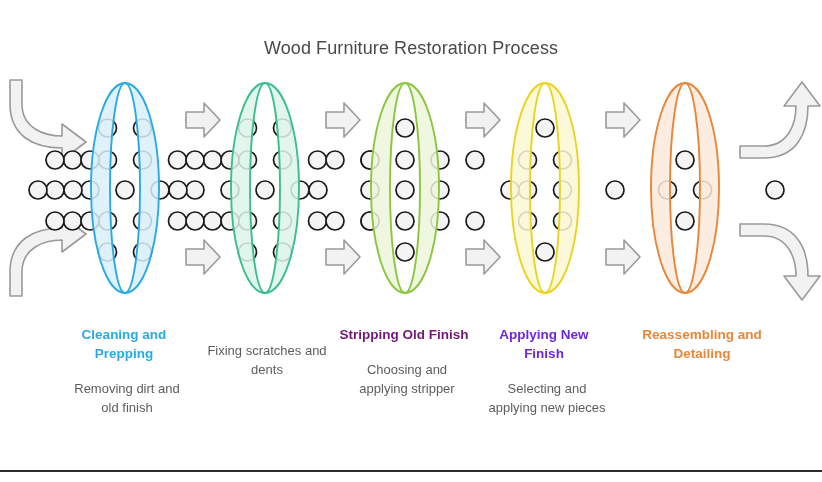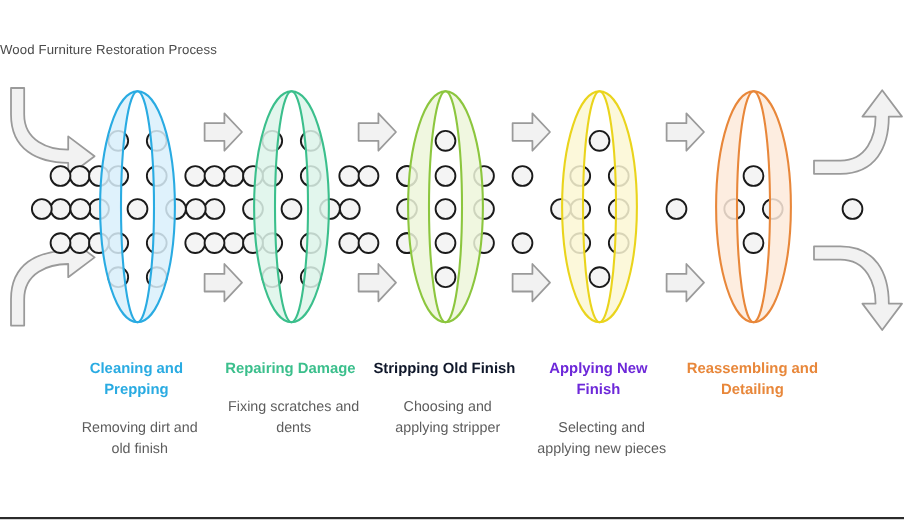--- a/index.html
+++ b/index.html
@@ -3,22 +3,22 @@
 <meta charset="utf-8">
 <style>
   html,body{margin:0;padding:0;}
   body{
     width:822px;height:482px;background:#ffffff;
     font-family:"Liberation Sans",sans-serif;
     overflow:hidden;position:relative;
   }
   #stage{position:absolute;left:0;top:0;width:822px;height:482px;}
   .title{
-    position:absolute;left:0;top:38px;width:822px;
-    font-size:12px;color:#4a4a4a;letter-spacing:.1px;
+    position:absolute;left:0;top:38px;width:822px;text-align:center;
+    font-size:18px;color:#4a4a4a;letter-spacing:.1px;
   }
   .cols{position:absolute;left:0;top:325px;width:822px;height:130px;}
   .col{position:absolute;top:0;width:132px;}
   .col-head{
     font-size:13.5px;font-weight:bold;text-align:center;line-height:19px;
   }
   .col-body{
     margin-top:16px;font-size:13px;color:#5d5d5d;line-height:19px;
     text-align:center;padding-left:6px;
   }
@@ -174,28 +174,27 @@
     </g>
   <g id="nodes-front"></g>
 </svg>
 
 <div class="cols">
     <div class="col" style="left: 58px;">
       <div class="col-head" style="color: rgb(41, 171, 226);">Cleaning and Prepping</div>
       <div class="col-body">Removing dirt and old finish</div>
     </div>
     <div class="col" style="left: 198px;">
-      <div class="col-head" style="color: rgb(59, 191, 140);">Repairing Damage</div>
       <div class="col-body">Fixing scratches and dents</div>
     </div>
     <div class="col" style="left: 338px;">
-      <div class="col-head" style="color: #0f172a;">Stripping Old Finish</div>
+      <div class="col-head" style="color: #701a75;">Stripping Old Finish</div>
       <div class="col-body">Choosing and applying stripper</div>
     </div>
     <div class="col" style="left: 478px;">
       <div class="col-head" style="color: #6d28d9;">Applying New Finish</div>
       <div class="col-body">Selecting and applying new pieces</div>
     </div>
-    <div class="col" style="left: 618px;">
+    <div class="col" style="left: 636px;">
       <div class="col-head" style="color: rgb(232, 135, 58);">Reassembling and Detailing</div>
     </div>
   </div>
 <div class="baseline"></div>
 
 </body></html>

